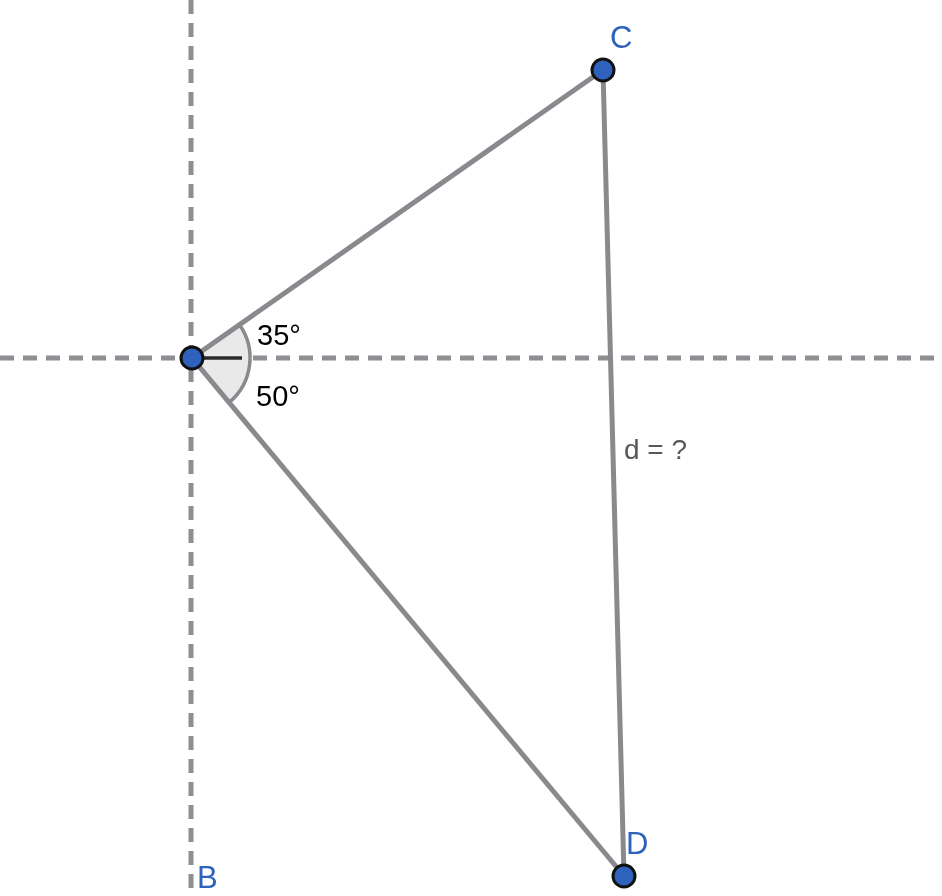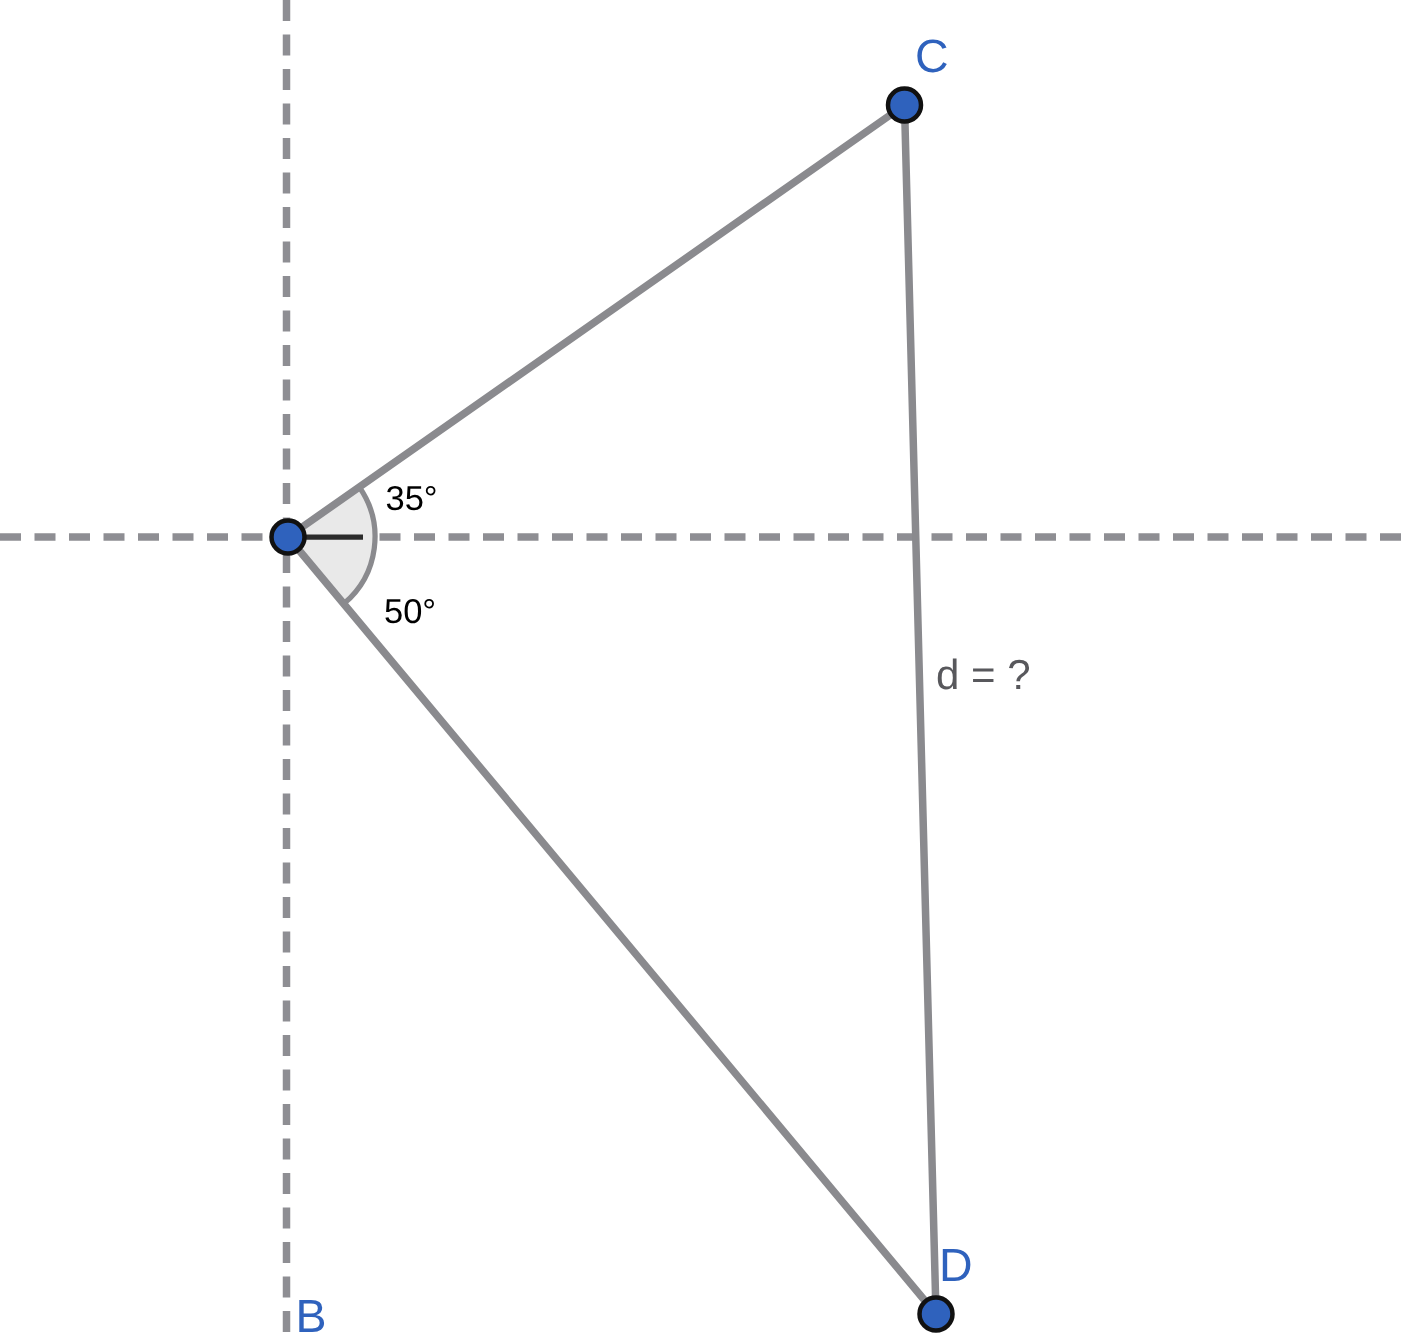--- a/index.html
+++ b/index.html
@@ -30,32 +30,32 @@
     white-space: nowrap;
     line-height: 1;
     user-select: none;
   }
   .lbl-vertex {
     color: #2f62bd;
     font-size: 31px;
   }
   .lbl-angle {
     color: #000000;
-    font-size: 23px;
+    font-size: 29px;
   }
   .lbl-dist {
     color: #58585c;
     font-size: 28px;
   }
   #lbl-campsite { left: 38px;  top: 294px; }
   #lbl-c        { left: 610px; top: 22px;  }
   #lbl-d        { left: 626px; top: 828px; }
   #lbl-b        { left: 197px; top: 862px; }
   #lbl-a35      { left: 257px; top: 321px; }
-  #lbl-a50      { left: 256px; top: 396px; }
+  #lbl-a50      { left: 256px; top: 382px; }
   #lbl-dq       { left: 624px; top: 436px; }
 </style>
 </head>
 <body>
 
 <div id="stage">
 
   <svg id="figure" viewBox="0 0 942 896" xmlns="http://www.w3.org/2000/svg">
 
     <line x1="0" y1="358" x2="942" y2="358" stroke="#8e8e93" stroke-width="5" stroke-dasharray="14 9"></line>

